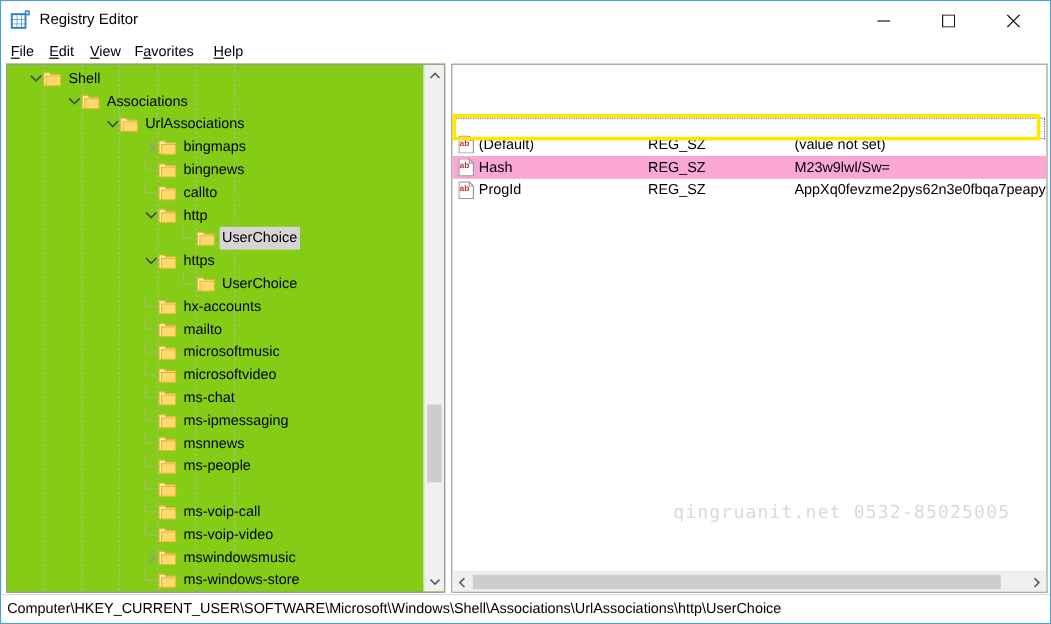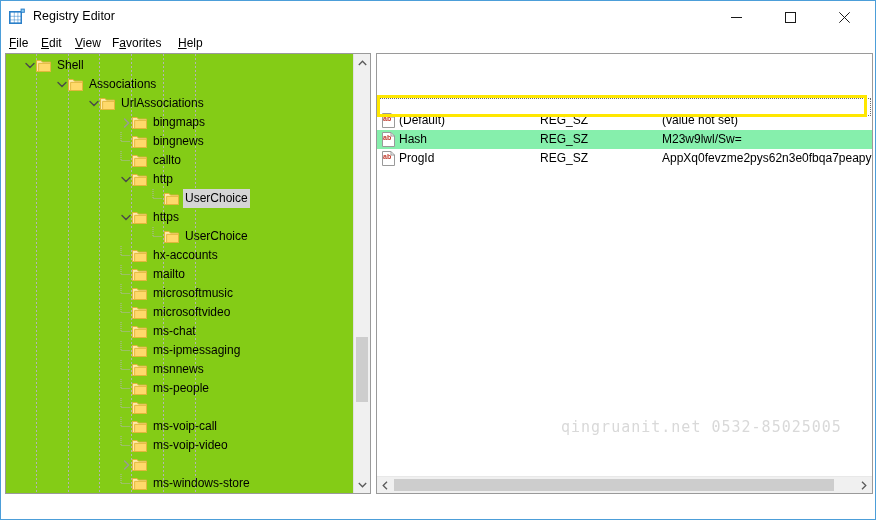--- a/index.html
+++ b/index.html
@@ -203,21 +203,21 @@
   }
   .row {
     position: absolute;
     left: 0;
     width: 495px;
     height: 19px;
     line-height: 19px;
     white-space: nowrap;
     margin-top: 32px;
   }
-  .row.selected { background: #86efac; }
+  .row.selected { background: #f9a8d4; }
   .row .ab-icon {
     position: absolute;
     left: 5px; top: 2px;
     width: 13px; height: 15px;
   }
   .cell {
     position: absolute;
     top: 0;
     font-size: 12px;
     color: #000000;
@@ -593,20 +593,21 @@
           <div class="tnode" style="left: 0px; top: 401px; width: 348px;">
             <span class="chev" style="left:112px;display:flex;align-items:center;justify-content:center;">
               <svg width="7" height="10" viewBox="0 0 7 10">
                 <path d="M1.6,1 L5.6,5 L1.6,9" stroke="#9a9a9a" stroke-width="1.4" fill="none" stroke-linecap="round"></path>
               </svg>
             </span>
             <span class="folder" style="left:126px;"><svg width="15" height="13" viewBox="0 0 15 13">
                 <path d="M0.5,1.5 L5,1.5 L6.4,3.1 L14.5,3.1 L14.5,12.5 L0.5,12.5 Z" fill="#ffe9a8" stroke="#e0b63a" stroke-width="1"></path>
                 <path d="M2.6,4.4 L14.5,4.4 L14.5,12.5 L2.6,12.5 Z" fill="#ffd96b" stroke="#e0b63a" stroke-width="0.9"></path>
               </svg></span>
+            <span class="tlabel" style="left:145px;">mswindowsmusic</span>
           </div>
           <div class="tnode" style="left: 0px; top: 420px; width: 348px;">
             <span class="elbow" style="left:114px;top:0;"><svg width="11" height="19" viewBox="0 0 11 19">
                 <path d="M1,0 L1,9.5 L10,9.5" stroke="#b4b4b4" stroke-width="1" fill="none" stroke-dasharray="1,1"></path>
               </svg></span>
             <span class="folder" style="left:126px;"><svg width="15" height="13" viewBox="0 0 15 13">
                 <path d="M0.5,1.5 L5,1.5 L6.4,3.1 L14.5,3.1 L14.5,12.5 L0.5,12.5 Z" fill="#ffe9a8" stroke="#e0b63a" stroke-width="1"></path>
                 <path d="M2.6,4.4 L14.5,4.4 L14.5,12.5 L2.6,12.5 Z" fill="#ffd96b" stroke="#e0b63a" stroke-width="0.9"></path>
               </svg></span>
             <span class="tlabel" style="left:145px;">ms-windows-store</span>
@@ -677,14 +678,17 @@
             <path d="M1,0.8 L4.8,4.5 L1,8.2" stroke="#5a5a5a" stroke-width="1.3" fill="none"></path>
           </svg>
       </div>
     </div>
   </div>
 
   <div id="watermark">qingruanit.net  0532-85025005</div>
 
   <div id="annot-box" style="border-color: rgb(255, 231, 0);"></div>
 
+  <div id="statusbar">
+    <span id="status-text">Computer\HKEY_CURRENT_USER\SOFTWARE\Microsoft\Windows\Shell\Associations\UrlAssociations\http\UserChoice</span>
+  </div>
 
 </div>
 
 </body></html>

